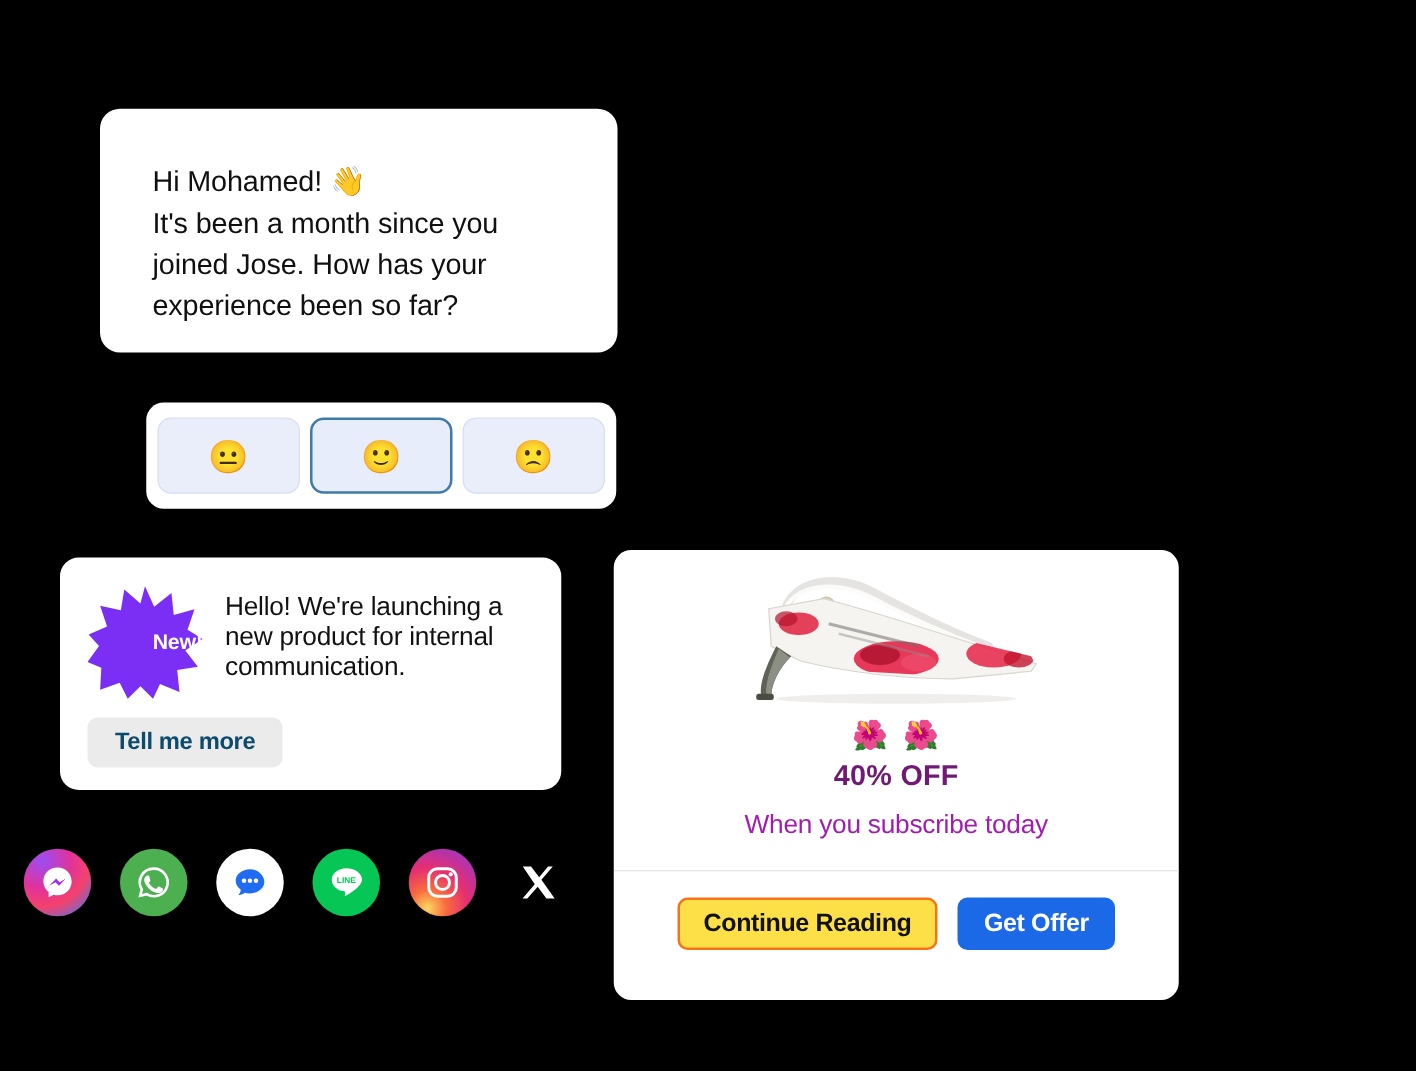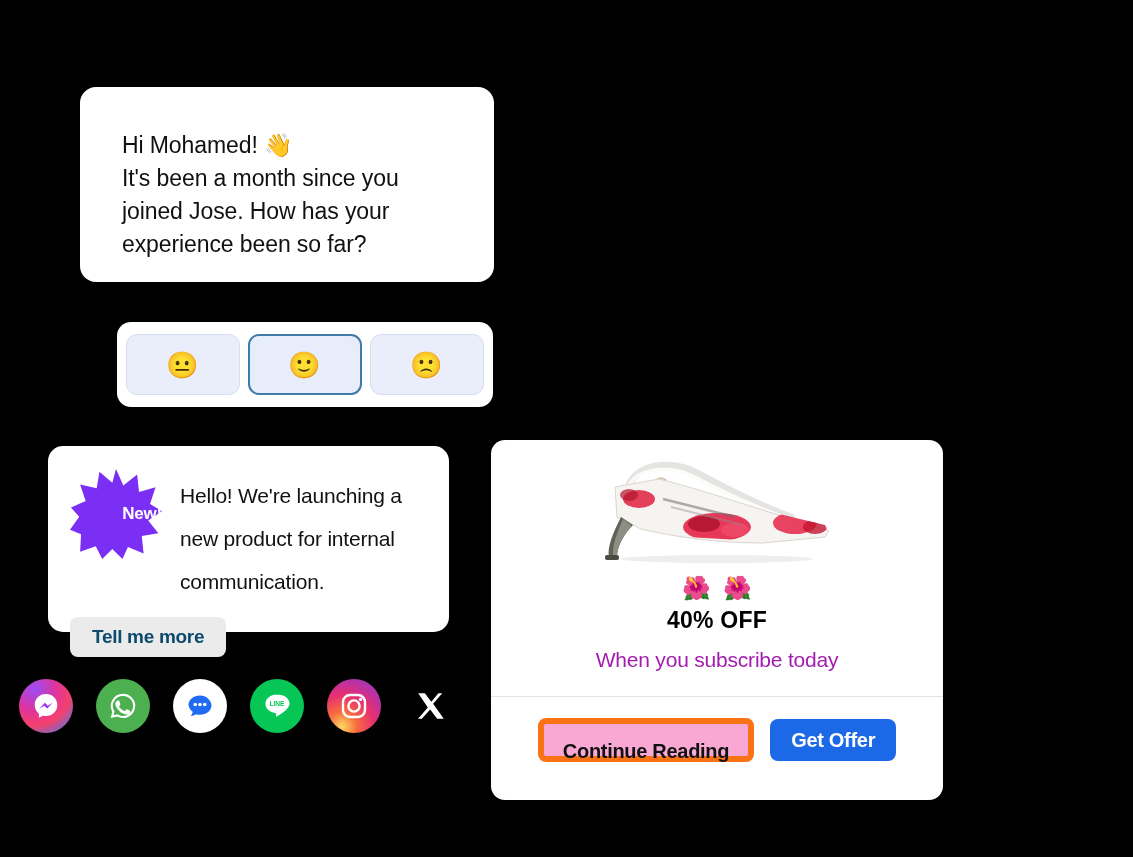--- a/index.html
+++ b/index.html
@@ -146,21 +146,21 @@
     transform: translateY(-50%);
     text-align: right;
     color: #ffffff;
     font-size: 17px;
     font-weight: bold;
     letter-spacing: -0.2px;
     pointer-events: none;
   }
   .newprod-text {
     font-size: 21px;
-    line-height: 43px;
+    line-height: 24px;
     color: #111111;
     letter-spacing: -0.2px;
     padding-top: 6px;
     white-space: pre-line;
   }
   .newprod-actions {
     display: flex;
     gap: 11px;
     margin-top: 14px;
   }
@@ -204,21 +204,21 @@
     color: #0d0d0d;
     letter-spacing: 0.2px;
     display: flex;
     align-items: center;
     justify-content: center;
     gap: 12px;
   }
   .sale-discount {
     font-size: 23px;
     font-weight: bold;
-    color: #000000;
+    color: #701a75;
     letter-spacing: 0.2px;
     margin-top: 5px;
   }
   .sale-note {
     font-size: 21px;
     color: #a21caf;
     letter-spacing: -0.2px;
     margin-top: 14px;
   }
   .sale-divider {
@@ -228,24 +228,24 @@
   }
   .sale-actions {
     display: flex;
     align-items: center;
     justify-content: center;
     gap: 16px;
     padding-top: 21px;
   }
   .outline-btn {
     height: 42px;
-    background: #f9a8d4;
-    border: 6px solid #f97316;
+    background: #fde047;
+    border: 2px solid #f97316;
     border-radius: 8px;
-    padding: 16px 19px;
+    padding: 4px 19px;
     font-family: "Liberation Sans", sans-serif;
     font-size: 20px;
     font-weight: bold;
     color: #111111;
     letter-spacing: -0.3px;
     cursor: pointer;
     white-space: nowrap;
   }
   .primary-btn {
     height: 42px;

